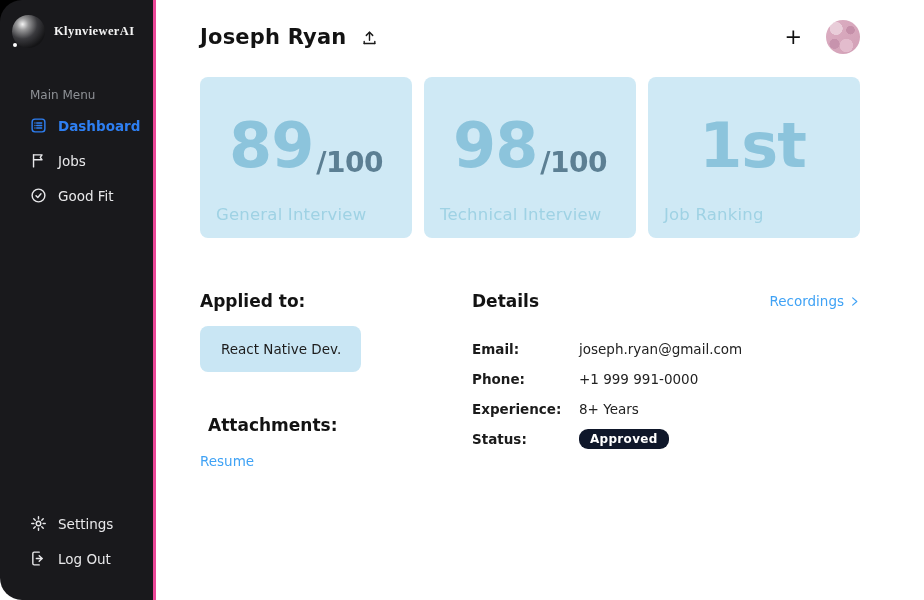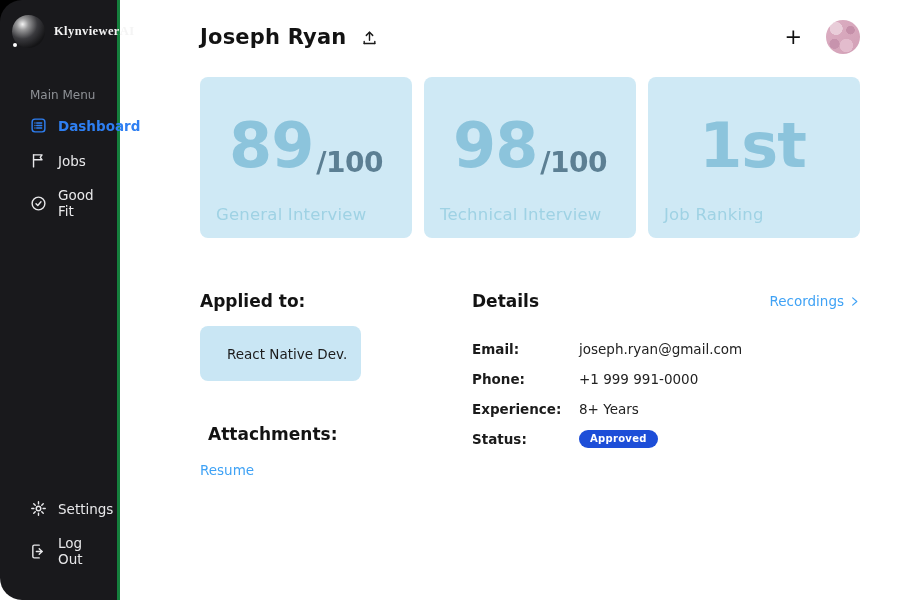--- a/index.html
+++ b/index.html
@@ -8,22 +8,22 @@
     font-family:"DejaVu Sans","Liberation Sans",sans-serif;
     background:#ffffff; color:#161616; position:relative;
   }
 
   
   .corner-backdrop {
     position:absolute; left:0; top:0; width:48px; height:48px;
     background:#000; z-index:0;
   }
   .sidebar {
-    position:absolute; left:0; top:0; bottom:0; width:120px;
-    background:#19191c; border-right:3px solid #15803d;
+    position:absolute; left:0; top:0; bottom:0; width:156px;
+    background:#19191c; border-right:3px solid #ec4899;
     border-radius:22px 0 0 22px;
     z-index:1; display:flex; flex-direction:column;
   }
   .logo-row { display:flex; align-items:center; gap:9px; padding:15px 10px 0 12px; }
   .logo-orb {
     width:33px; height:33px; border-radius:50%;
     background:
       radial-gradient(circle at 32% 28%, rgba(255,255,255,0.95) 0%, rgba(255,255,255,0.55) 18%, rgba(120,120,125,0.35) 45%, rgba(20,20,22,1) 75%);
     position:relative; flex:0 0 auto;
   }
@@ -75,39 +75,39 @@
   .card-score { flex:1; display:flex; justify-content:center; align-items:center; padding-top:10px; }
   .score-main { font-size:62px; font-weight:800; color:#8cc4dc; line-height:1; letter-spacing:-1px; }
   .score-suffix { font-size:28px; font-weight:800; color:#5c7f93; margin-left:3px; letter-spacing:-0.5px;margin-top:33px; }
   .card-label { padding:0 8px 14px 16px; font-size:16.5px; font-weight:400; color:#9fd2e4; letter-spacing:0.2px; }
 
   
   .content-row { display:flex; margin-top:53px;gap:48px; }
   .left-col { width:224px; flex:0 0 auto; }
   .section-heading { font-size:17px; font-weight:800; color:#131313; }
   .job-chip {
-    margin-top:15px; width:161px; height:55px; background:#c9e6f4; border-radius:8px;
-    display:flex; align-items:center; padding-left:27px;
+    margin-top:15px; width:161px; height:46px; background:#c9e6f4; border-radius:8px;
+    display:flex; align-items:center; padding-left:21px;
     font-size:13.5px; color:#1c1c1c; cursor:pointer;
   }
   .attachments-heading { margin-top:43px;margin-left:8px; }
   .link { color:#3fa2f5; font-size:13.5px; cursor:pointer; }
   .resume-link { display:inline-block; margin-top:18px; }
 
   .right-col { flex:1; }
   .details-header { display:flex; align-items:center; justify-content:space-between; }
   .recordings-link { display:inline-flex; align-items:center; gap:5px; font-size:13.5px; }
   .recordings-link svg { width:11px; height:11px; stroke:#3fa2f5; }
   .detail-rows { margin-top:23px; }
   .detail-row { display:flex; align-items:center; height:30px; }
   .detail-label { width:107px; flex:0 0 auto; font-size:13.5px; font-weight:700; color:#1b1b1b; }
   .detail-value { font-size:13.5px; color:#222; }
   .status-badge {
-    display:inline-block; background:#1d4ed8; color:#ffffff;
-    font-size:10px; font-weight:800; letter-spacing:0.3px;
+    display:inline-block; background:#0f172a; color:#ffffff;
+    font-size:12px; font-weight:800; letter-spacing:0.3px;
     padding:4px 11px; border-radius:9px; line-height:1;
   }
 </style>
 </head>
 <body>
 
 <div class="corner-backdrop"></div>
 
 <aside class="sidebar">
   <div class="logo-row">

